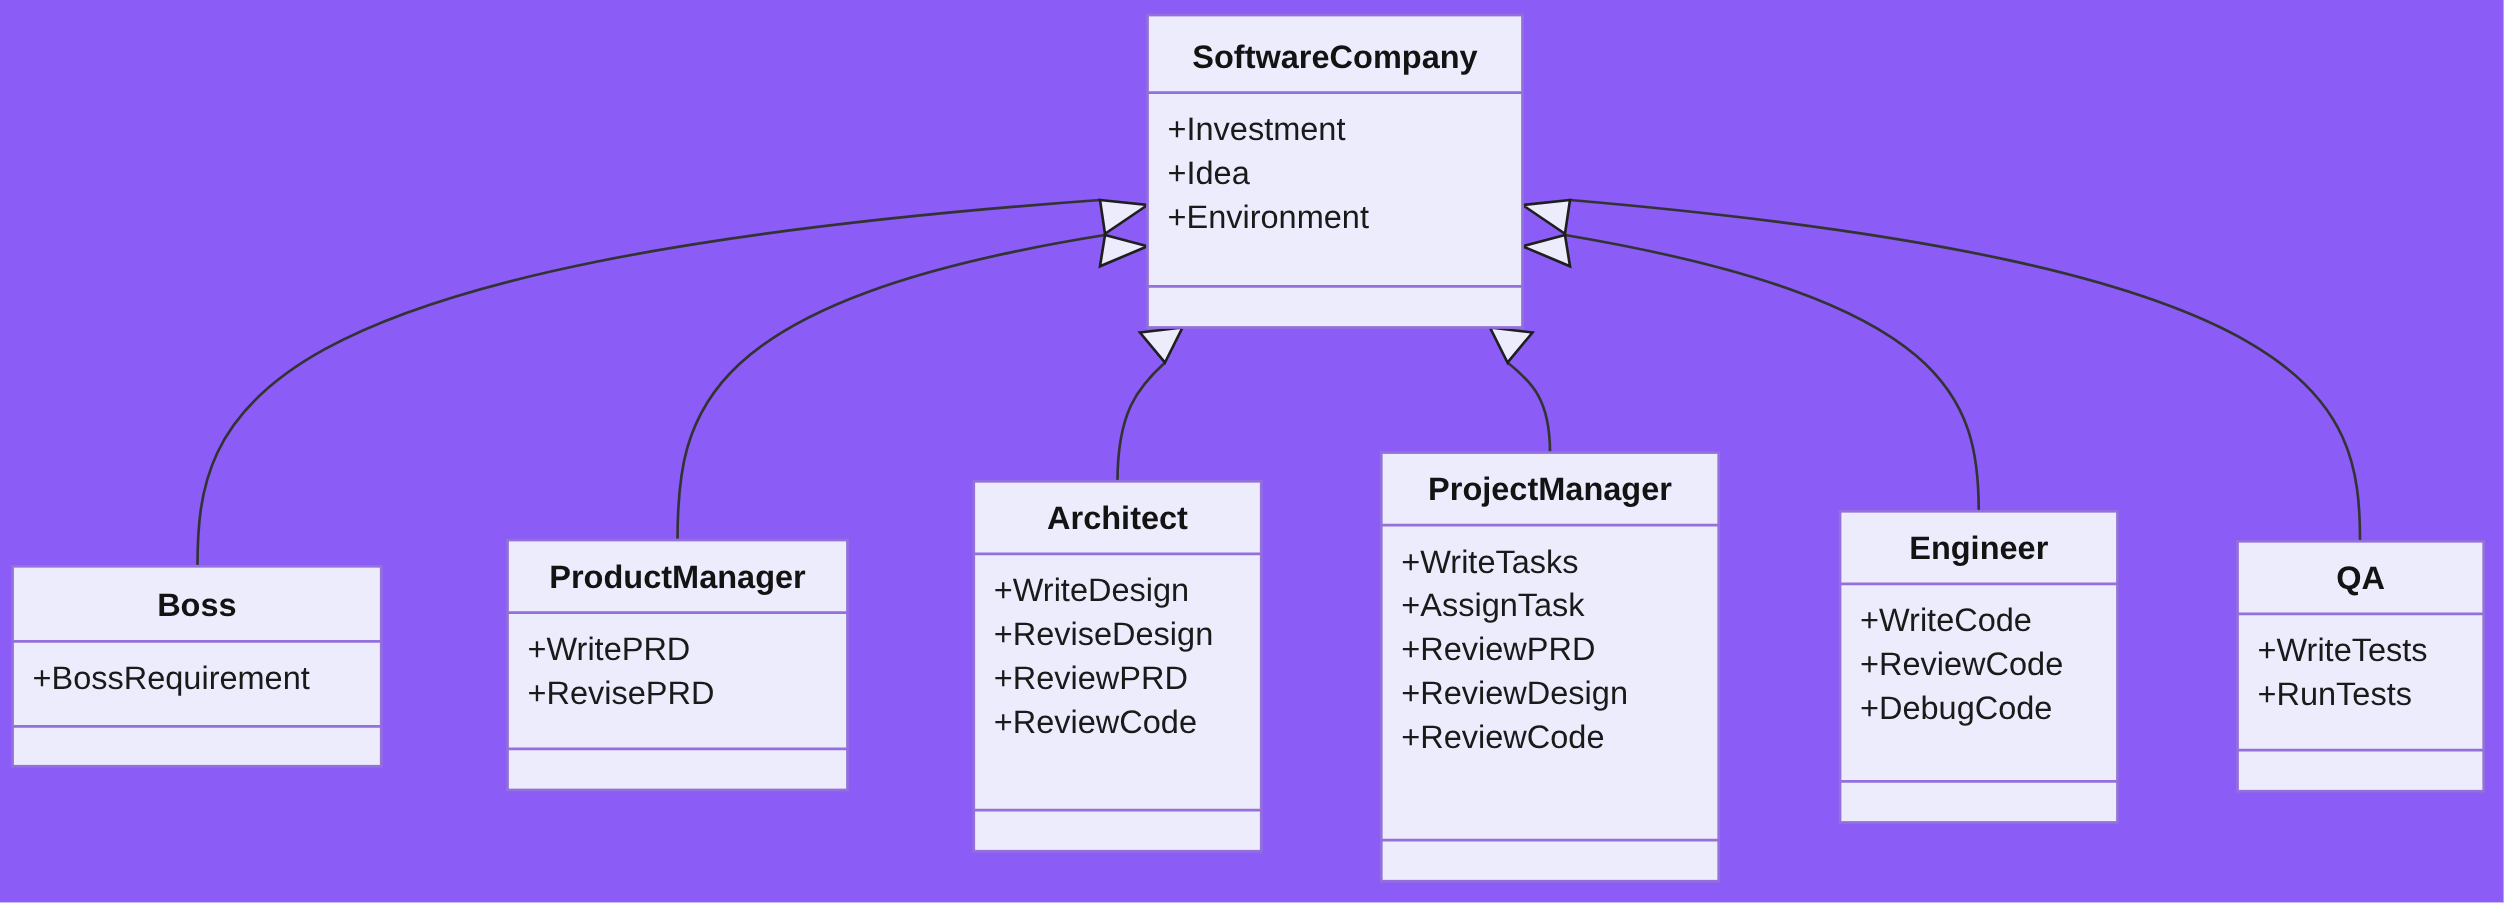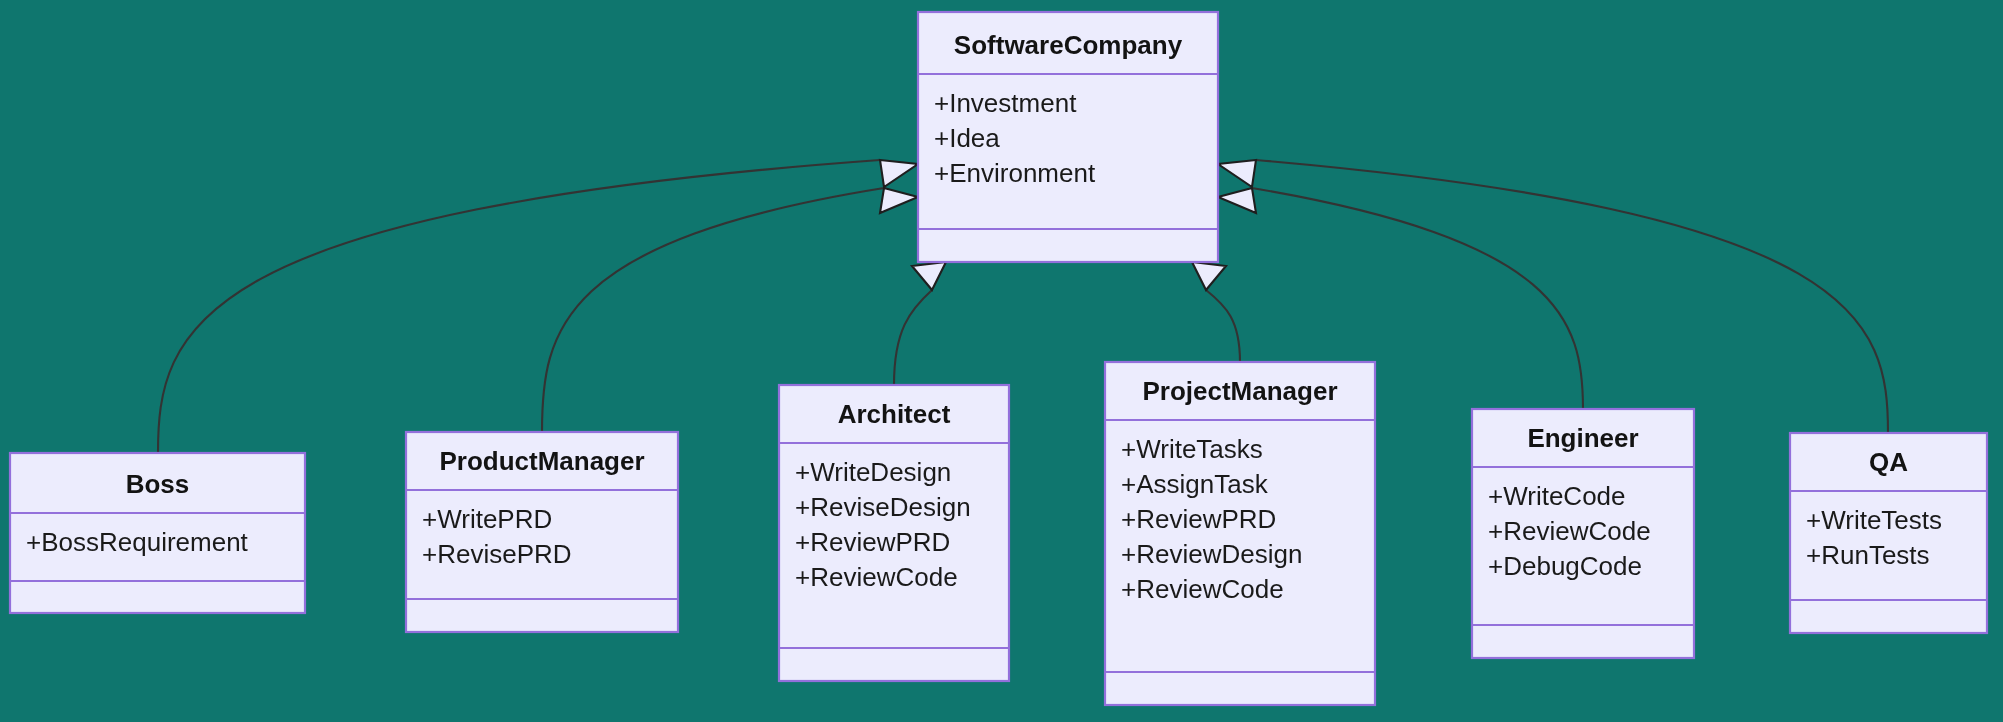--- a/index.html
+++ b/index.html
@@ -10,21 +10,21 @@
   body {
     width: 2003px;
     height: 722px;
     font-family: "Liberation Sans", sans-serif;
     overflow: hidden;
   }
   #diagram-root {
     position: relative;
     width: 2003px;
     height: 722px;
-    background: #0f766e;
+    background: #8b5cf6;
   }
   svg.uml-canvas {
     display: block;
     width: 2003px;
     height: 722px;
   }
   .cls-box {
     fill: #ececfd;
     stroke: #9370db;
     stroke-width: 2.2;

